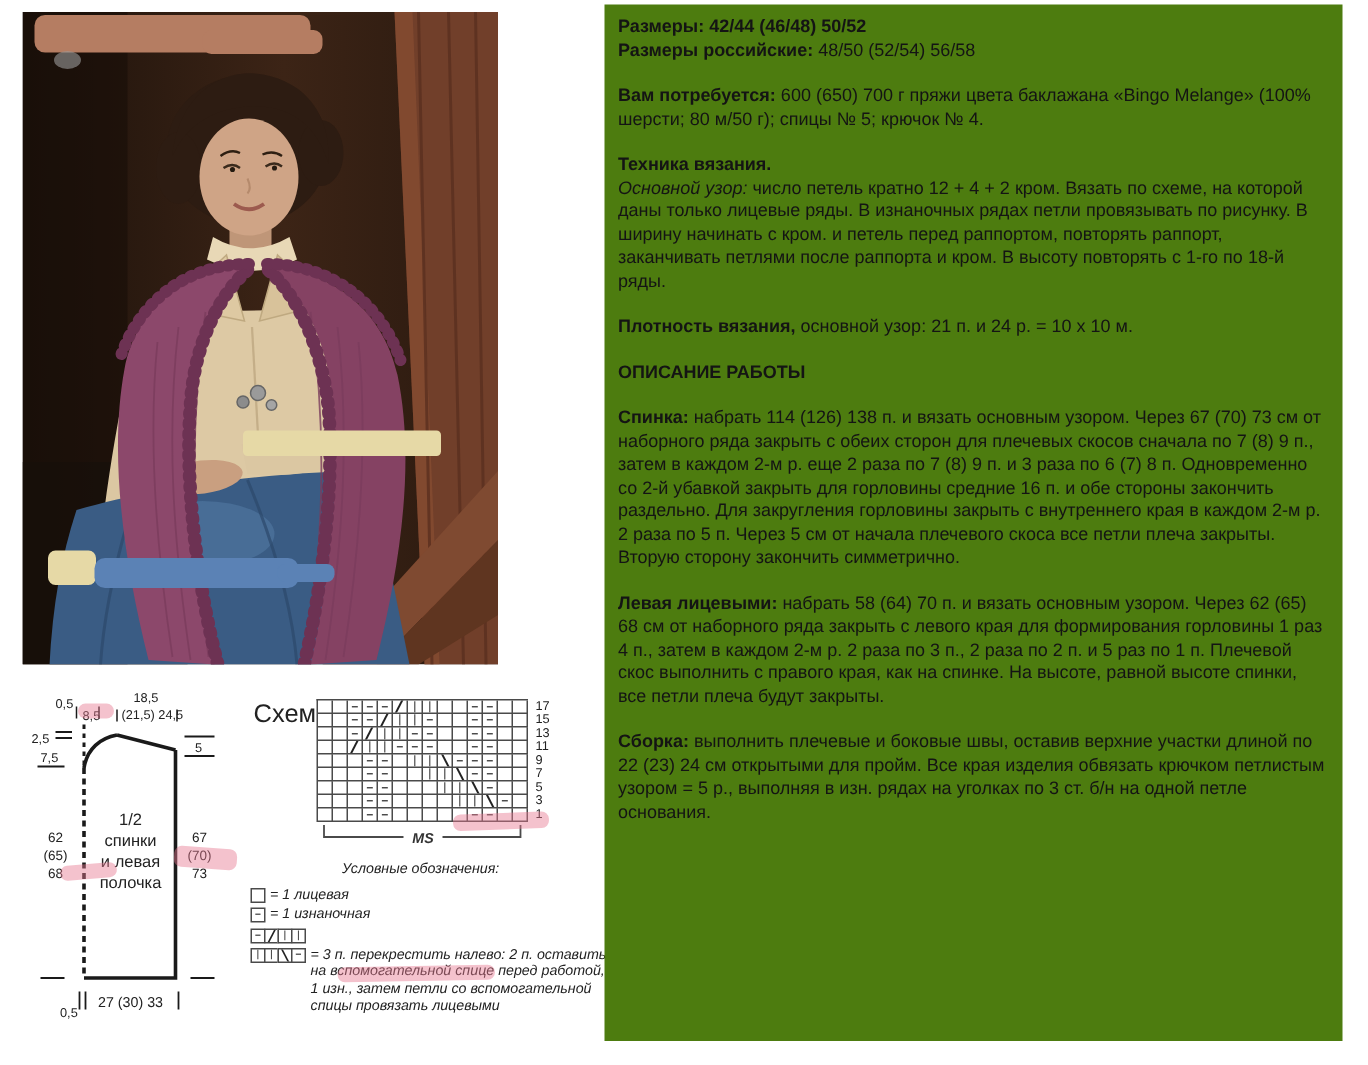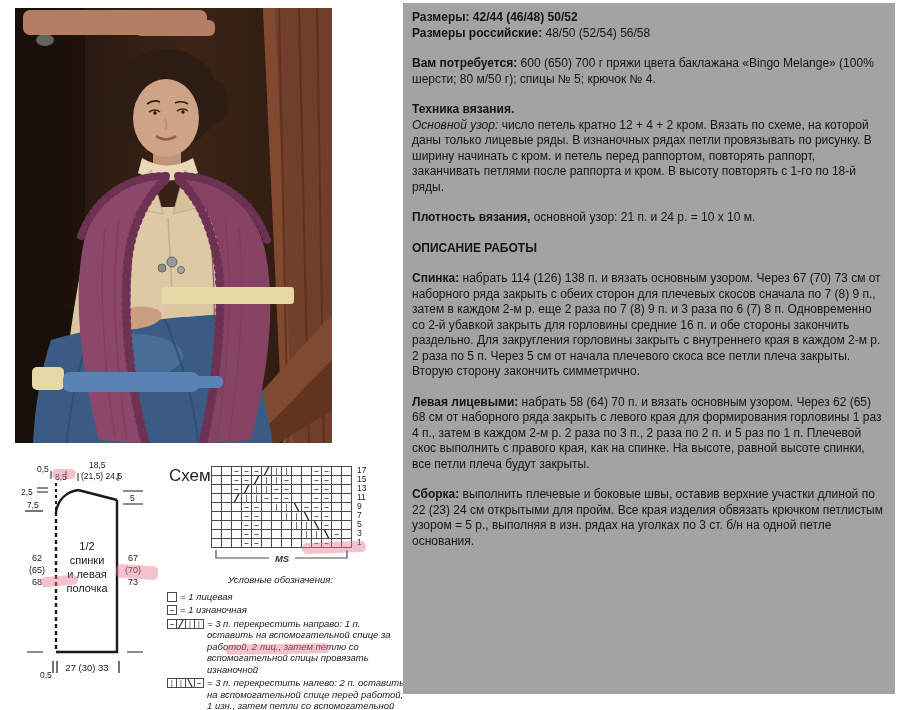--- a/index.html
+++ b/index.html
@@ -1,21 +1,21 @@
 <!DOCTYPE html>
 <html><head>
 <meta charset="utf-8">
 <style>
   html,body{margin:0;padding:0;background:#ffffff;}
   .page{position:relative;width:912px;height:710px;background:#ffffff;overflow:hidden;
         font-family:"Liberation Sans",sans-serif;color:#141414;}
   
   .photo{position:absolute;left:15px;top:8px;width:317px;height:435px;}
   
-  .gp{position:absolute;left:403px;top:3px;width:492px;height:691px;background:#a3a3a3;
+  .gp{position:absolute;left:403px;top:3px;width:492px;height:691px;background:#4d7c0f;
       box-sizing:border-box;padding:7px 11px 0 9px;font-size:12px;line-height:15.5px;}
   .gp p{margin:0 0 15px 0;}
   .gp p.tight{margin-bottom:0;}
   .gp .ital{font-style:italic;}
   .gp b{font-weight:bold;}
   .gp .h{font-weight:bold;}
   
   .schematic{position:absolute;left:15px;top:455px;width:165px;height:250px;}
   .schematic text{font-family:"Liberation Sans",sans-serif;fill:#222;}
   
@@ -314,21 +314,20 @@
           </span>
           <span>= 1 изнаночная</span>
         </div>
         <div class="legend-item">
           <span class="lsym">
             <span class="cell sym-p">–</span>
             <span class="cell sym-r">╱</span>
             <span class="cell sym-i">|</span>
             <span class="cell sym-i">|</span>
           </span>
-          <span>= 3 п. перекрестить направо: 1 п. оставить на вспомогательной спице за работой, 2 лиц., затем петлю со вспомогательной спицы провязать изнаночной</span>
         </div>
         <div class="legend-item">
           <span class="lsym">
             <span class="cell sym-i">|</span>
             <span class="cell sym-i">|</span>
             <span class="cell sym-l">╲</span>
             <span class="cell sym-p">–</span>
           </span>
           <span>= 3 п. перекрестить налево: 2 п. оставить на вспомогательной спице перед работой, 1 изн., затем петли со вспомогательной спицы провязать лицевыми</span>
         </div>

